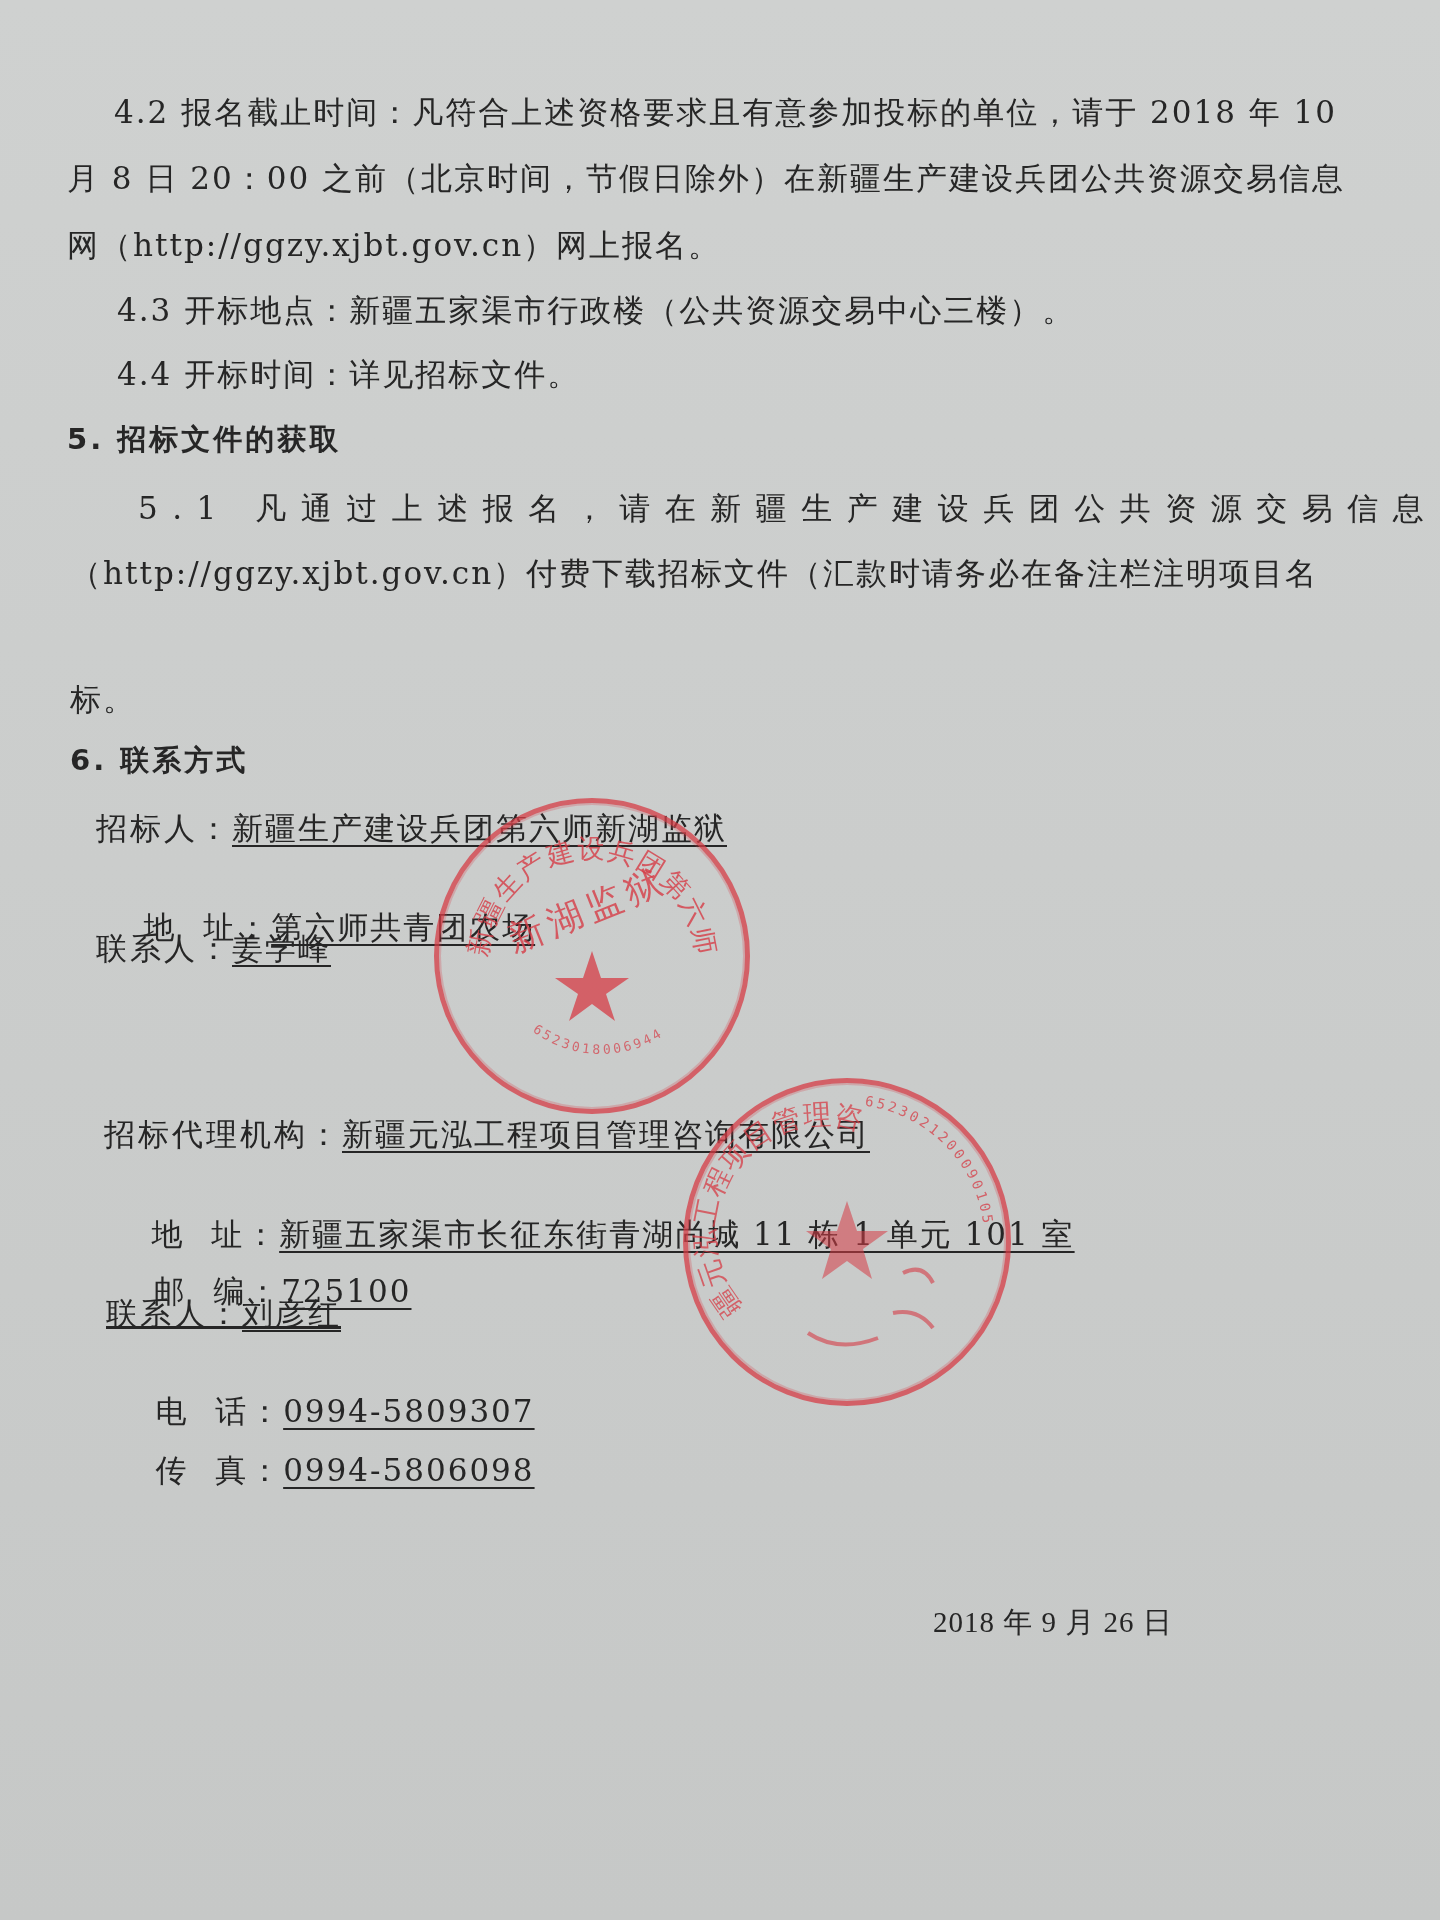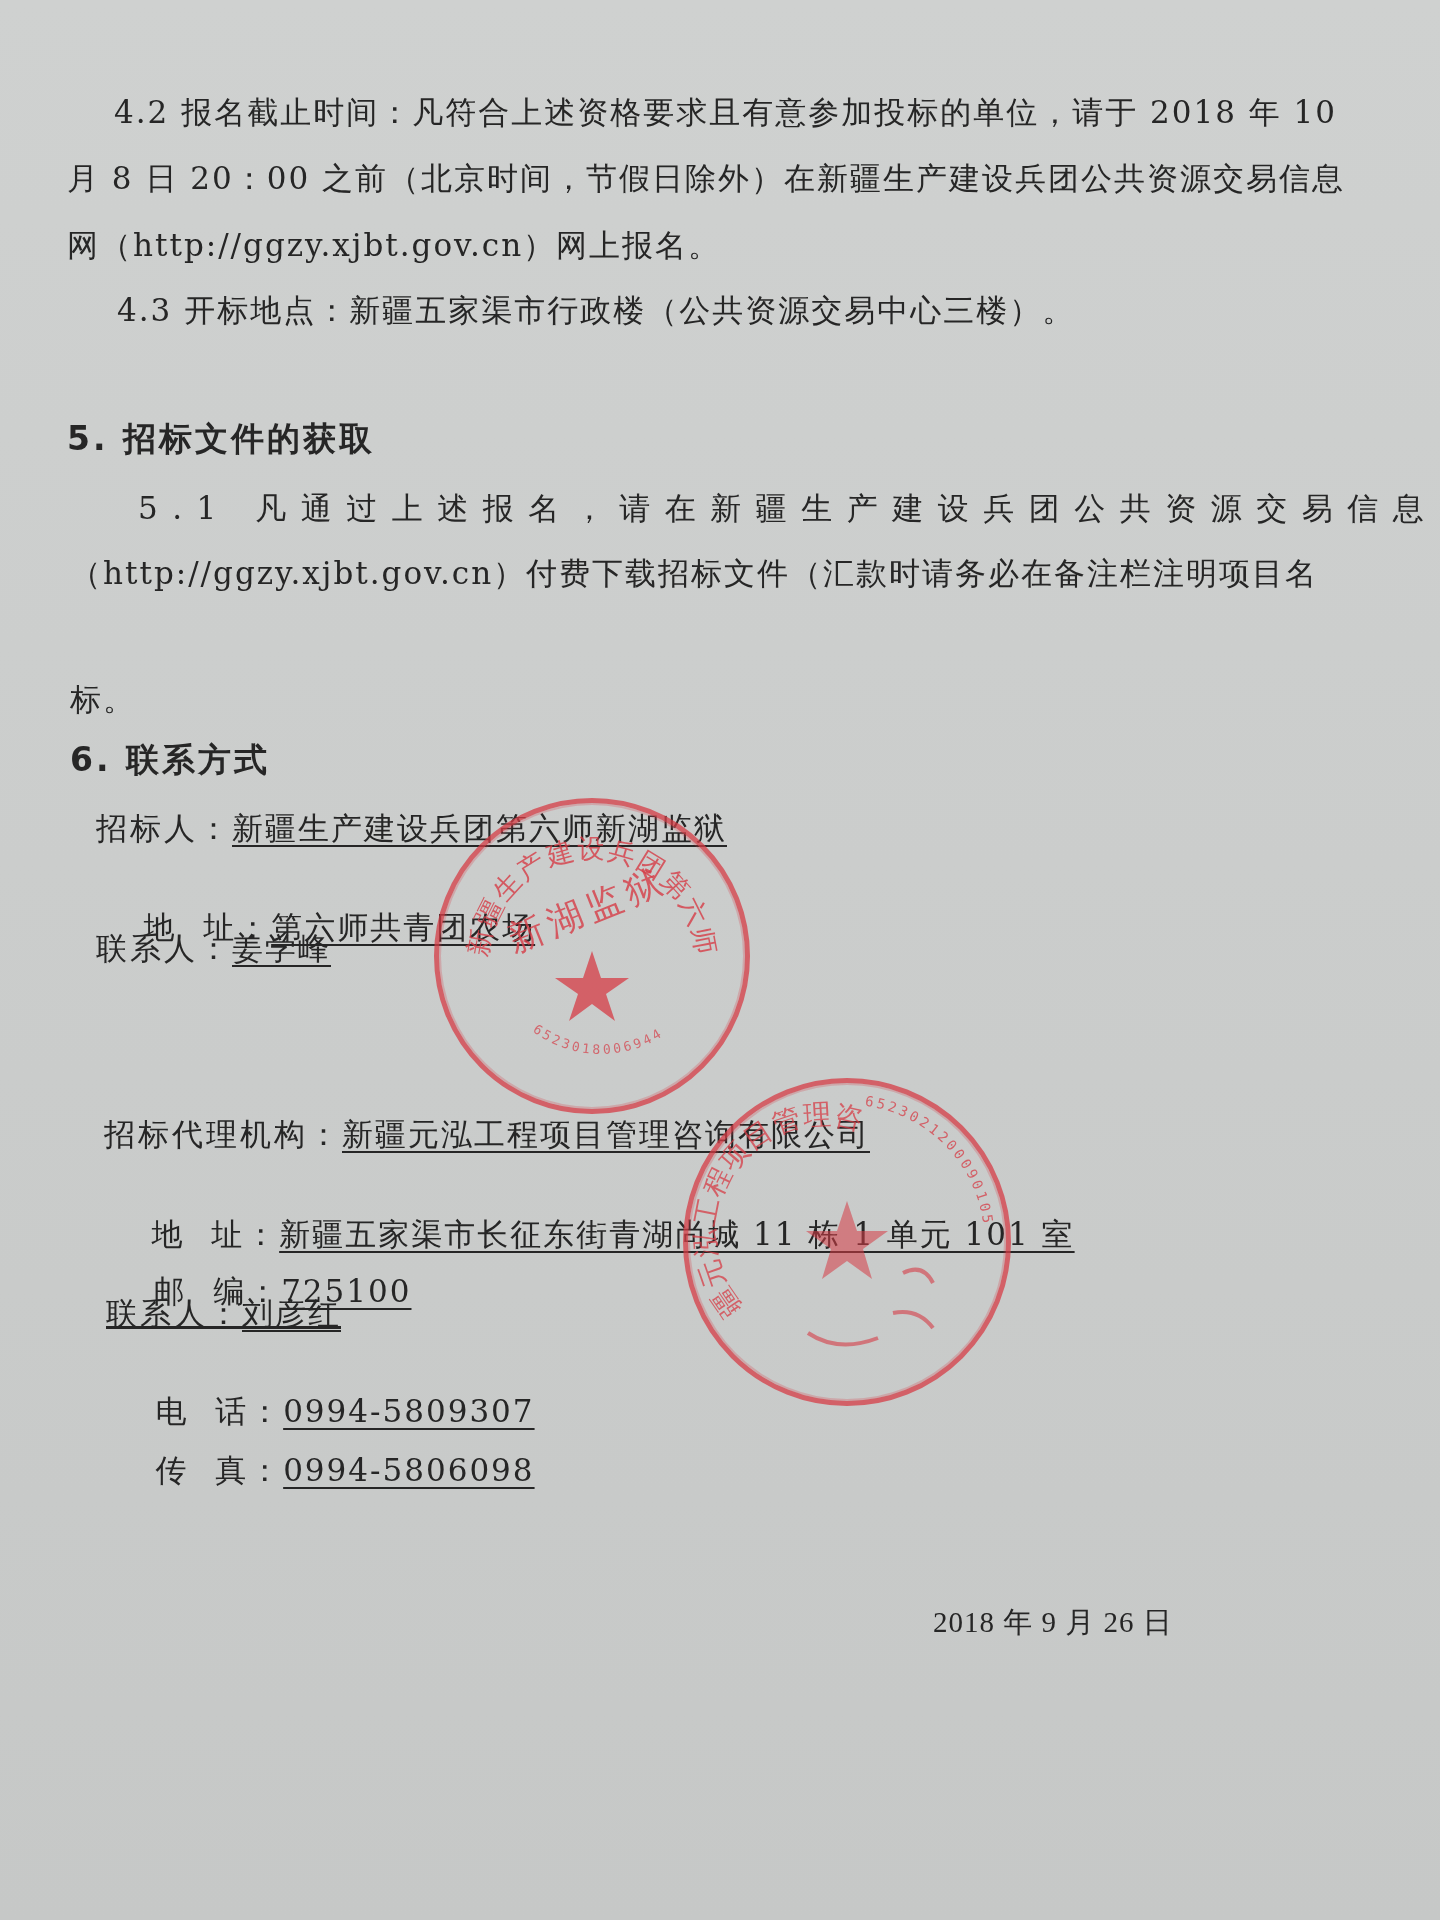--- a/index.html
+++ b/index.html
@@ -8,40 +8,41 @@
     background: linear-gradient(180deg, #cfd1d0 0%, #cbcdcc 45%, #c6c8c7 100%);
     font-family: "DejaVu Serif", "Liberation Serif", serif;
     color:#2a2a2a;
   }
   .page { position:absolute; left:0; top:0; width:1232px; height:1920px; }
   .line {
     position:absolute; white-space:nowrap; font-size:31px; line-height:40px;
     letter-spacing:2px; color:#262626;
   }
   .line.wide { letter-spacing:14.5px; }
-  .heading { font-weight:bold; font-size:33px; font-family:"DejaVu Sans", "Liberation Sans", sans-serif; letter-spacing:3px; }
+  .heading { font-weight:bold; font-size:29px; font-family:"DejaVu Sans", "Liberation Sans", sans-serif; letter-spacing:3px; }
   .ul { text-decoration:underline; text-decoration-thickness:2px; text-underline-offset:6px; }
   .label { letter-spacing:3px;margin-top:15px; }
   .stamp {
     position:absolute; border-radius:50%; border:5px solid rgba(214,60,70,0.75);
     box-shadow: inset 0 0 0 2px rgba(214,60,70,0.25);
     pointer-events:none;
   }
   .stamp svg { position:absolute; left:0; top:0; }
   .date { font-family:"Liberation Serif", serif; font-size:29px; letter-spacing:1px; }
 </style>
 </head>
 <body>
 
 <div class="page">
 
   <div class="line" style="left:114px; top:92px;">4.2 报名截止时间：凡符合上述资格要求且有意参加投标的单位，请于 2018 年 10</div>
   <div class="line" style="left:67px; top:158px;">月 8 日 20：00 之前（北京时间，节假日除外）在新疆生产建设兵团公共资源交易信息</div>
   <div class="line" style="left:67px; top:225px;">网（http://ggzy.xjbt.gov.cn）网上报名。</div>
   <div class="line" style="left:117px; top:290px;">4.3 开标地点：新疆五家渠市行政楼（公共资源交易中心三楼）。</div>
+  <div class="line" style="left:117px; top:354px;">4.4 开标时间：详见招标文件。</div>
 
   <div class="line heading" style="left:67px; top:419px;">5. 招标文件的获取</div>
   <div class="line wide" style="left:138px; top:488px;">5.1 凡通过上述报名，请在新疆生产建设兵团公共资源交易信息网</div>
   <div class="line" style="left:70px; top:553px;">（http://ggzy.xjbt.gov.cn）付费下载招标文件（汇款时请务必在备注栏注明项目名</div>
   <div class="line" style="left:70px; top:679px;">标。</div>
 
   <div class="line heading" style="left:70px; top:740px;">6. 联系方式</div>
 
   <div class="line" style="left:96px; top:808px;">
     <span class="label">招标人：</span><span class="ul">新疆生产建设兵团第六师新湖监狱</span>

